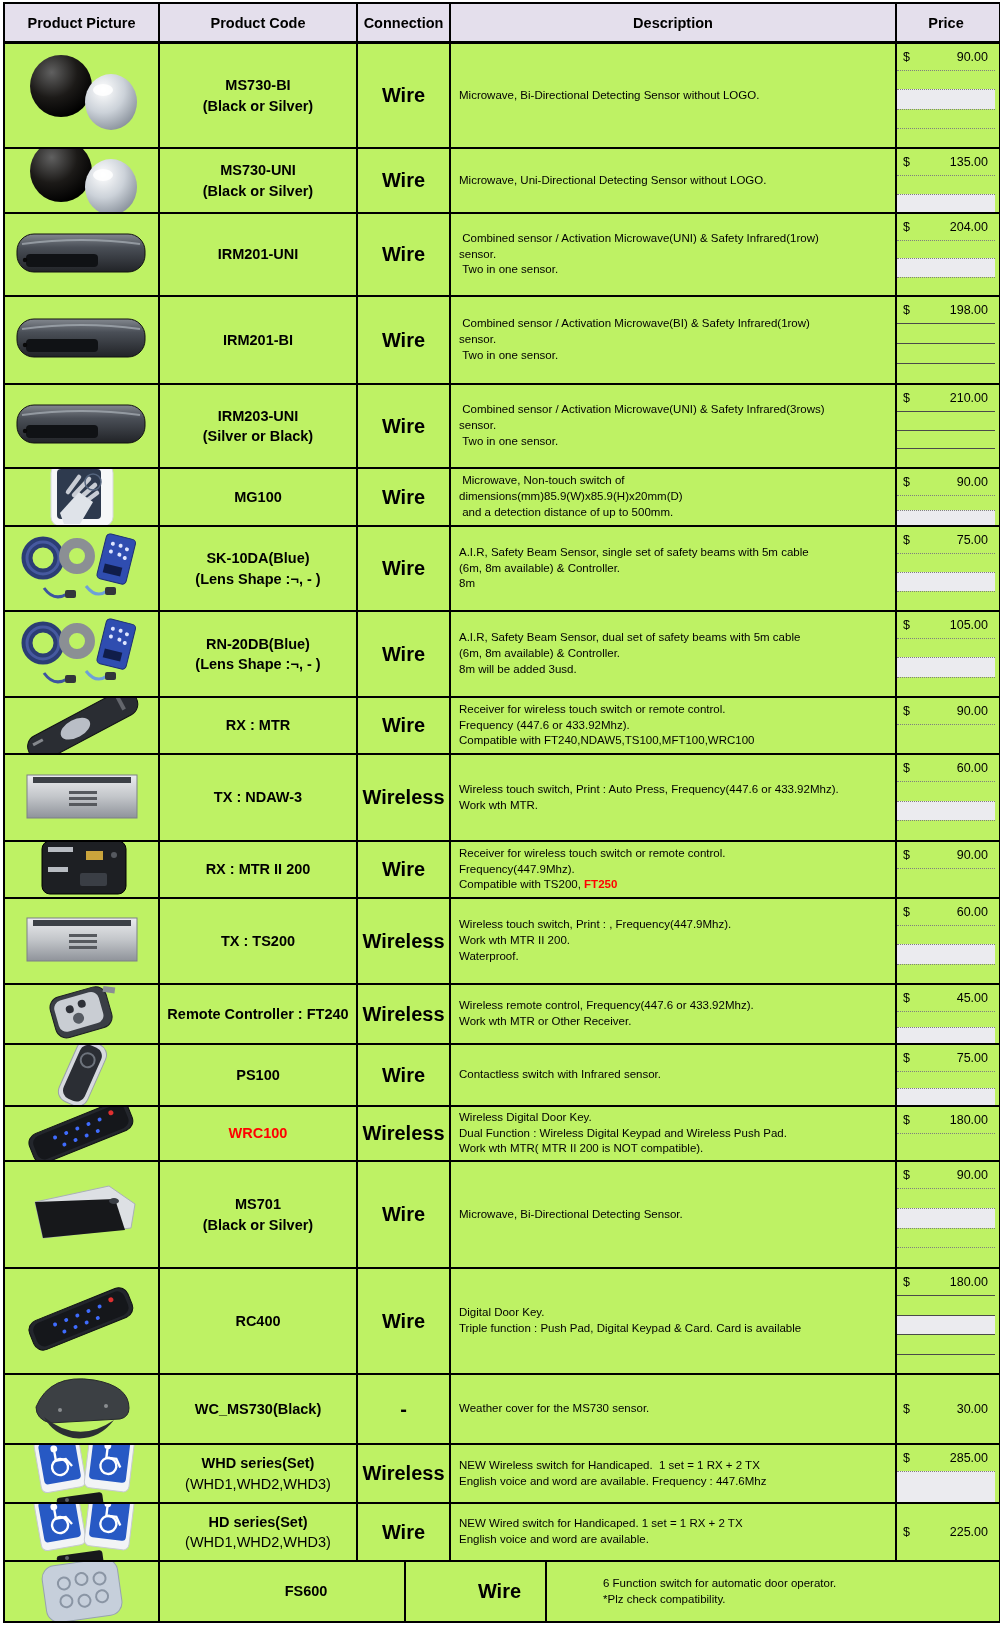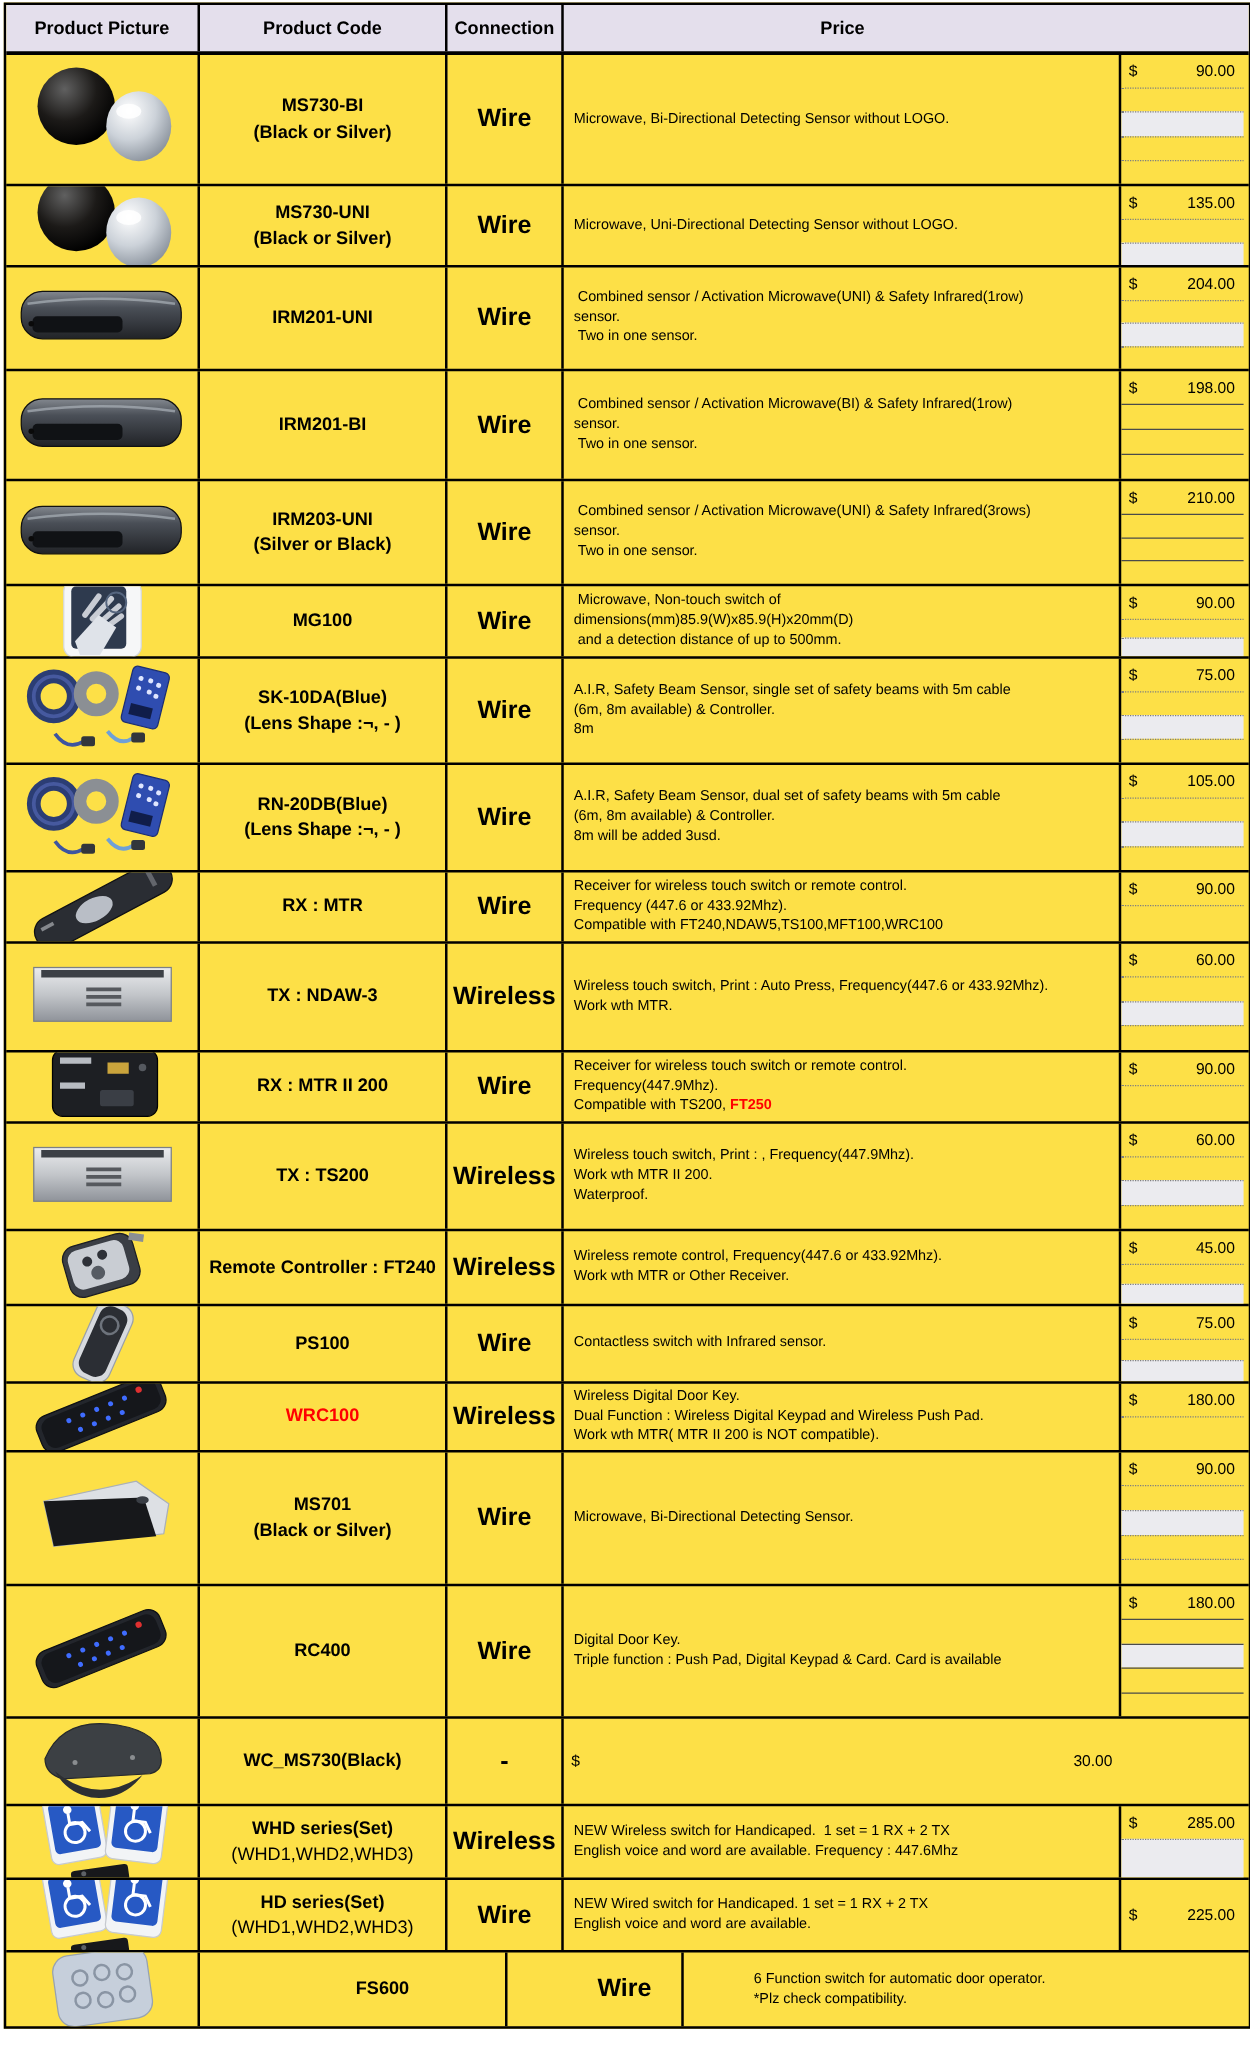--- a/index.html
+++ b/index.html
@@ -1,17 +1,17 @@
 <!DOCTYPE html>
 <html><head>
 <meta charset="utf-8">
 <style>
   html,body{margin:0;padding:0;background:#fff;}
   body{width:1000px;height:1650px;font-family:"Liberation Sans",sans-serif;color:#000;}
-  .sheet{position:relative;width:994px;margin:2px 0 0 3px;border:2px solid #000;background:#fde047;}
+  .sheet{position:relative;width:994px;margin:2px 0 0 3px;border:2px solid #000;background:#bef264;}
   .hrow{display:grid;grid-template-columns:155px 198px 93px 446px 98px;height:37px;
         background:#E4DFEC;border-bottom:3px solid #000;}
   .hcell{display:flex;align-items:center;justify-content:center;font-weight:bold;font-size:14.5px;
          border-right:2px solid #000;box-sizing:border-box;}
   .hcell:last-child{border-right:none;}
   .row{display:grid;grid-template-columns:155px 198px 93px 446px 98px;border-bottom:2px solid #000;box-sizing:border-box;}
   .row:last-child{border-bottom:none;gap:48px;}
   .cell{box-sizing:border-box;border-right:2px solid #000;display:flex;align-items:center;justify-content:center;overflow:hidden;}
   .cell:last-child{border-right:none;}
   .pic-cell{padding:2px;}
@@ -31,20 +31,21 @@
   .stripe.grey{background:#EBEBEF;}
 </style>
 </head>
 <body>
 
 <div class="sheet">
   <div class="hrow">
     <div class="hcell">Product Picture</div>
     <div class="hcell">Product Code</div>
     <div class="hcell">Connection</div>
+    <div class="hcell">Description</div>
     <div class="hcell">Price</div>
   </div>
 
   <div class="row" style="height: 105px;">
     <div class="cell pic-cell">
       <span class="pic"><svg width="125" height="84" viewBox="0 0 125 84">
             <defs>
               <radialGradient id="gB" cx="35%" cy="28%" r="75%">
                 <stop offset="0%" stop-color="#606060"></stop>
                 <stop offset="55%" stop-color="#1c1a18"></stop>
@@ -706,20 +707,23 @@
             <path d="M28 52 Q62 80 98 55 Q82 76 57 73 Q37 69 28 52 Z" fill="#2c2f33"></path>
             <circle cx="44" cy="45" r="2" fill="#8a8d90"></circle>
             <circle cx="90" cy="41" r="2" fill="#8a8d90"></circle>
           </svg></span>
     </div>
     <div class="cell code-cell">
       <div class="code-l1">WC_MS730(Black)</div>
 
     </div>
     <div class="cell conn-cell">-</div>
+    <div class="cell desc-cell">
+      <div class="desc-wrap"><span class="desc-text">Weather cover for the MS730 sensor.</span></div>
+    </div>
     <div class="cell price-cell center">
       <div class="price-line">
         <span class="dollar">$</span>
         <span class="amount">30.00</span>
       </div>
 
     </div>
   </div>
 
   <div class="row" style="height: 59px;">

